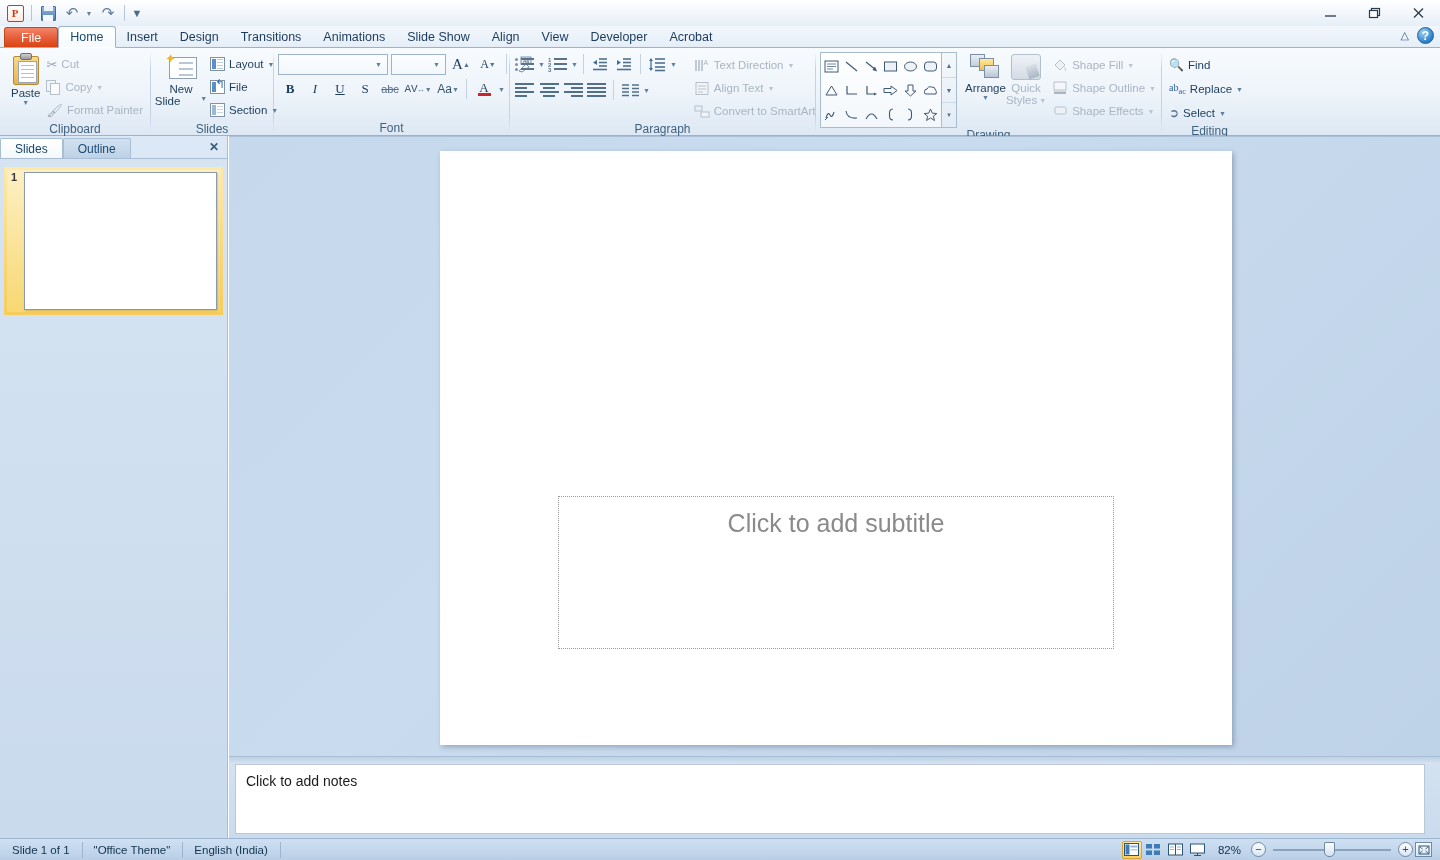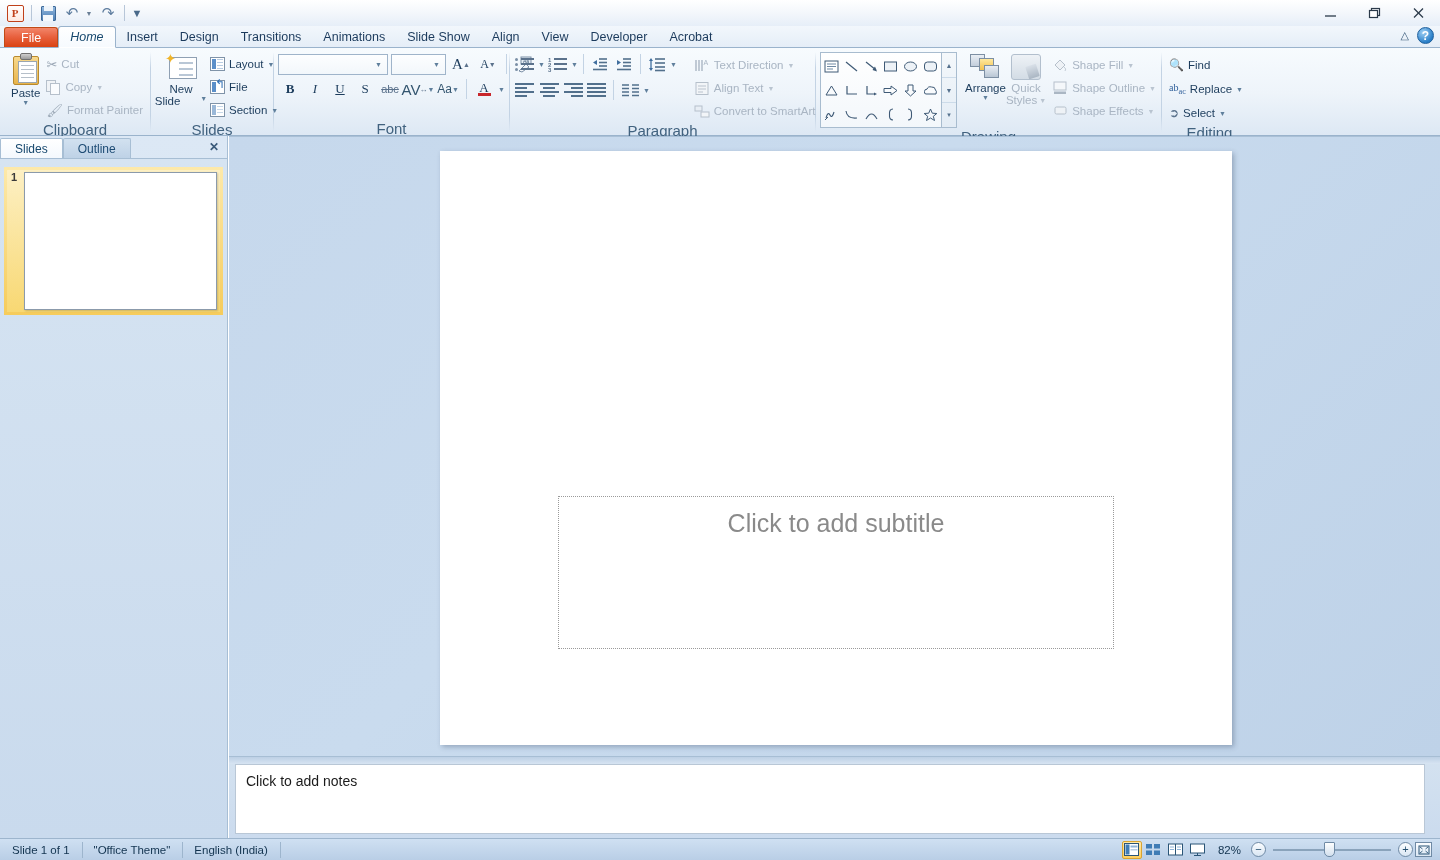--- a/index.html
+++ b/index.html
@@ -67,21 +67,21 @@
   }
   .tab.file {
     background: linear-gradient(to bottom,#f2866a,#e8603d 45%,#d8400f);
     color: #fff; border: 1px solid #c04a16; border-bottom: none;
     border-radius: 3px 3px 0 0; height: 21px; margin-left: 4px; padding: 0 16px;
     font-size: 12.5px;
   }
   .tab.active {
     background: linear-gradient(to bottom,#ffffff,#f6fafe);
     border: 1px solid #9ab3cc; border-bottom: 1px solid #fff;
-    border-radius: 3px 3px 0 0; z-index: 3; color:#17486e;font-style:italic;
+    border-radius: 3px 3px 0 0; z-index: 3; color:#17486e;
   }
   .ribbon-right { position: absolute; right: 6px; top: 27px; display: flex; gap: 8px; align-items: center; }
   .collapse-ico { color:#3c5c7c; font-size: 11px; }
   .help-ico {
     width: 17px; height: 17px; border-radius: 50%;
     background: radial-gradient(circle at 35% 30%, #9fd0f5, #2a7fc8 70%);
     color: #fff; font-size: 12px; font-weight: bold;
     display: flex; align-items: center; justify-content: center;
     border: 1px solid #1d5f9c;
   }
@@ -89,21 +89,21 @@
   
   .ribbon {
     position: absolute; left: 0; top: 48px; width: 1440px; height: 88px;
     background: linear-gradient(to bottom, #f7fbfe 0%, #eef4fa 52%, #dde8f4 100%);
     border-bottom: 1px solid #9ab3cc;
     display: flex; align-items: stretch;
   }
   .group { position: relative; height: 88px; display: flex; flex-direction: column; }
   .group-body { flex: 1; display: flex; align-items: flex-start; padding: 3px 4px 0 4px; }
   .group-label {
-    height: 16px; font-size: 15px; color: #4a6customer; text-align: center;
+    height: 16px; font-size: 12px; color: #4a6customer; text-align: center;
     color: #41627f; display: flex; align-items: center; justify-content: center; position: relative;
   }
   .group-sep { width: 1px; background: linear-gradient(to bottom, rgba(255,255,255,0) 0%, #c3d3e4 20%, #c3d3e4 80%, rgba(255,255,255,0) 100%); margin-top: 4px; height: 80px; }
 
   .bigbtn {
     display: flex; flex-direction: column; align-items: center; justify-content: flex-start;
     width: 52px; padding-top: 2px; font-size: 11.5px; color: #1c3c5c; text-align:center;
   }
   .bigbtn .ic { margin-bottom: 2px; }
   .bigbtn.dis { color: #a8b4c2; }
@@ -464,21 +464,21 @@
             </svg>
           </div>
         </div>
         <div style="display:flex;align-items:center;gap:1px;">
           <div class="fontbtn fb-b">B</div>
           <div class="fontbtn fb-i">I</div>
           <div class="fontbtn fb-u">U</div>
           <div class="fontbtn fb-s">S</div>
           <div class="fontbtn fb-abc">abc</div>
           <div class="fontbtn" style="width:30px">
-            <span style="font-size:15px;color:#33556f;font-family:Liberation Sans, sans-serif;">AV</span>
+            <span style="font-size:11px;color:#33556f;font-family:Liberation Mono, monospace;">AV</span>
             <span style="font-size:8px;color:#5b728c;margin-left:-1px;">↔</span>
             <span class="caret">▼</span>
           </div>
           <div class="fontbtn" style="width:28px">
             <span style="font-size:12px;color:#33556f;">Aa</span>
             <span class="caret">▼</span>
           </div>
           <span class="vsep"></span>
           <div class="fontbtn" style="width:26px;flex-direction:column;gap:0;">
             <span style="font-size:13px;font-family:'Liberation Serif',serif;color:#1c3c5c;line-height:11px;">A</span>

